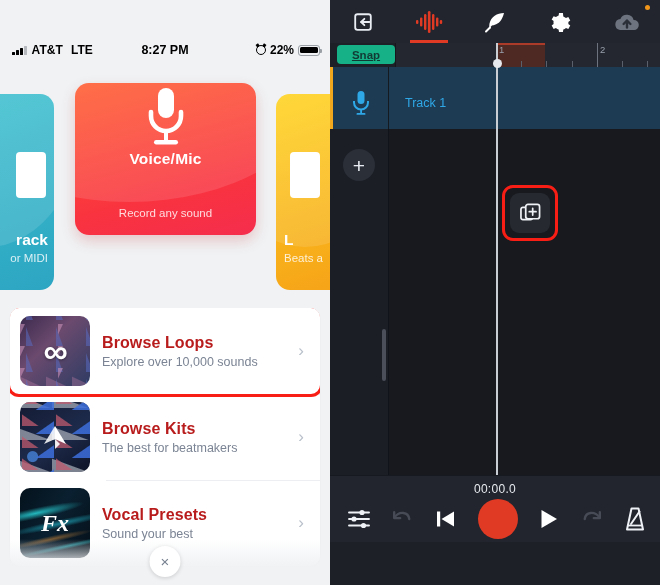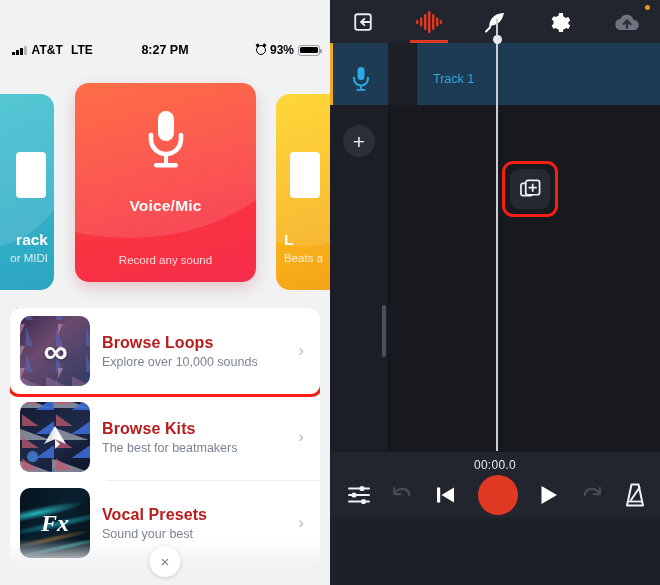--- a/index.html
+++ b/index.html
@@ -79,21 +79,21 @@
     left: -42px; top: 18px;
     width: 96px; height: 196px;
     background: linear-gradient(160deg,#3ec1cf 0%, #2ca5c2 100%);
   }
   .card-side-r {
     right: -42px; top: 18px;
     width: 96px; height: 196px;
     background: linear-gradient(160deg,#ffd31e 0%, #f5a018 100%);
   }
   .card-main {
-    left: 75px; width: 181px; height: 199px; top: 7px;
+    left: 75px; width: 181px; height: 152px; top: 7px;
     background: linear-gradient(165deg,#ff5b2e 0%, #f9333f 68%, #f52d4d 100%);
     box-shadow: 0 6px 14px rgba(200,60,60,0.24);
     padding-bottom: 16px;
   }
   .card-icon-wrap { flex: 1; display: flex; align-items: center; justify-content: center; width:100%; }
   .mic-svg { width: 46px; height: 62px; }
   .card-title { font-size: 15.5px; font-weight: bold; letter-spacing: .2px; margin-bottom: 3px; position: relative; z-index:2;}
   .card-sub { font-size: 11.5px; color: rgba(255,255,255,0.82); position: relative; z-index:2;margin-top:36px;}
   .side-text { position: absolute; bottom: 26px; width: 100%; text-align: center; z-index: 2;}
   .side-title { font-size: 15.5px; font-weight: bold; }
@@ -218,21 +218,21 @@
     border-left: 1px solid #15171c;
   }
   .loop-region { position: absolute; top:0; bottom:0; background: #4e2823; }
   .loop-region-top { position:absolute; left:0; right:0; top:0; height:2px; background:#ad3b2a; }
   .bar-line { position: absolute; top: 0; bottom: 0; width: 1px; background: #6d737f; }
   .bar-num { position: absolute; top: 1px; font-size: 9.5px; color: #9aa1ad; padding-left: 3px; }
   .tick { position: absolute; bottom: 0; width: 1px; height: 6px; background: #5a606c; }
 
   .daw-body { position: relative; height: 475px; display: flex; }
   .track-head-row {
-    display: flex; height: 72px; gap: 28px;
+    display: flex; height: 72px;
   }
   .track-icon-cell {
     width: 58px; background: #1d3b52;
     display: flex; align-items: center; justify-content: center;
     border-left: 3px solid #f2a81c;
   }
   .track-name-cell {
     flex: 1; background: #1d3b52; display: flex; align-items: center;
     padding-left: 16px; border-left: 1px solid #151a21;
   }
@@ -293,21 +293,21 @@
             <i></i>
             <i></i>
             <i></i>
         </span>
         <span class="sb-carrier">AT&amp;T</span>
         <span class="sb-lte">LTE</span>
       </div>
       <div class="sb-time">8:27 PM</div>
       <div class="sb-right">
         <span class="alarm-ico"></span>
-        <span class="sb-batt-pct">93%</span>
+        <span class="sb-batt-pct">22%</span>
         <span class="batt">
             <span></span>
           </span>
       </div>
     </div>
 
     <div class="carousel">
 
       <div class="card card-side-l">
         <div class="glow"></div>
@@ -433,20 +433,39 @@
       <div class="tb-item">
         <svg width="28" height="22" viewBox="0 0 28 22">
           <path d="M7 19 A5.6 5.6 0 0 1 7.4 7.9 A7 7 0 0 1 20.6 9 A5 5 0 0 1 21 19 Z" fill="#6d7480"></path>
           <path d="M14 16.5 V10" stroke="#2b2f38" stroke-width="2.4" stroke-linecap="round"></path>
           <path d="M10.6 13 L14 9.6 L17.4 13" fill="none" stroke="#2b2f38" stroke-width="2.4" stroke-linecap="round" stroke-linejoin="round"></path>
         </svg>
         <span class="badge-dot"></span>
       </div>
     </div>
 
+    <div class="ruler-row">
+      <div class="snap-btn">Snap</div>
+      <div class="ruler">
+        <div class="loop-region" style="left:100px;right:115px;">
+          <div class="loop-region-top"></div>
+        </div>
+        <div class="bar-line" style="left:100px;"></div>
+        <div class="bar-num" style="left:100px;">1</div>
+        <div class="bar-line" style="left:201px;"></div>
+        <div class="bar-num" style="left:201px;">2</div>
+
+        <div class="tick" style="left:125px;"></div>
+          <div class="tick" style="left:150px;"></div>
+          <div class="tick" style="left:176px;"></div>
+        <div class="tick" style="left:226px;"></div>
+          <div class="tick" style="left:251px;"></div>
+
+      </div>
+    </div>
 
     <div class="daw-body">
 
       <div style="position:absolute;left:0;right:0;top:0;bottom:0;">
 
         <div class="track-head-row">
           <div class="track-icon-cell">
             <svg width="18" height="26" viewBox="0 0 18 26">
               <rect x="5.5" y="1" width="7" height="13" rx="3.5" fill="#2fa8e8"></rect>
               <path d="M2 11 v1.6a7 7 0 0 0 14 0V11" fill="none" stroke="#2fa8e8" stroke-width="2"></path>

